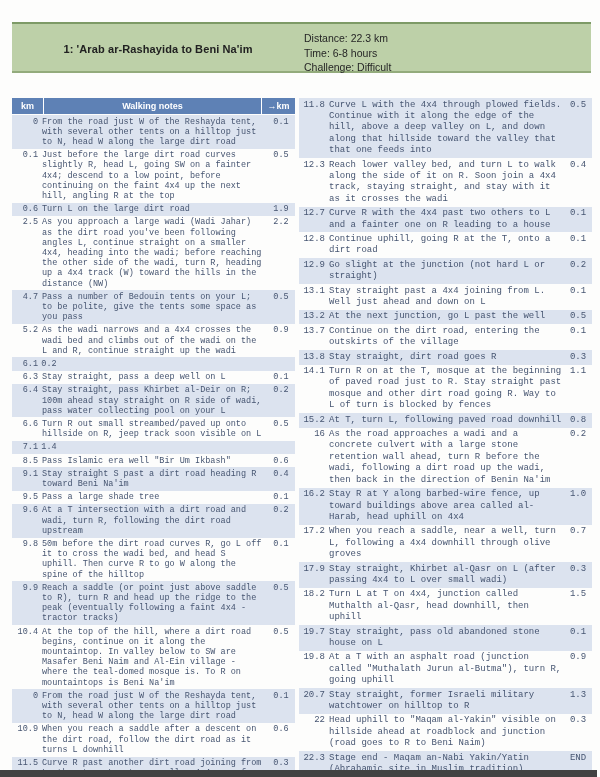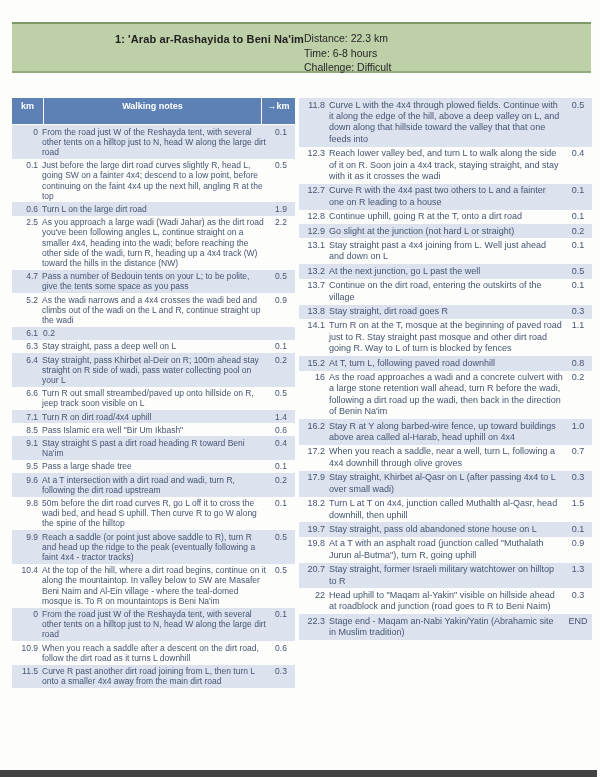--- a/index.html
+++ b/index.html
@@ -13,38 +13,38 @@
   }
   
   .banner {
     position:absolute; left:12px; top:22px; width:579px; height:51px;
     background:#bdd0a8;
     border-top:2px solid #7d9a66;
     border-bottom:2px solid #93ab7c;
     display:flex;
   }
   .banner-title {
-    width:292px; text-align:right; font-weight:bold;
-    font-size:11px; padding-top:9px; color:#212121; letter-spacing:.1px;
+    width:292px; text-align:center; font-weight:bold;
+    font-size:11px; padding-top:19px; color:#212121; letter-spacing:.1px;
   }
   .banner-info {
     flex:1; padding-top:7px; font-size:10.5px; line-height:14.5px; color:#262626;
   }
   
   .col-left  { position:absolute; left:12px;  top:98px; width:283px; }
   .col-right { position:absolute; left:299px; top:98px; width:293px; }
   .thead { display:flex; gap:1px; background:#fff; margin-bottom:1px; }
   .th {
     background:#5e81b5; color:#ffffff; font-weight:bold;
-    font-size:9px; text-align:center; padding:3px 0 13px 0;
+    font-size:9px; text-align:center; padding:3px 0 3px 0;
   }
   .th-km   { width:31px; }
   .th-notes{ flex:1;text-align:center; }
   .th-next { width:33px; }
-  .row { display:flex; align-items:flex-start; color:#465571; }
+  .row { display:flex; align-items:flex-start; color:#465571;font-family:Liberation Mono, monospace; }
   .row.shaded { background:#dce3ef; }
   .col-left  .row { font-size:8.5px; line-height:10.2px; }
   .col-right .row { font-size:9px;   line-height:11.4px; }
   .cell-km   { flex:none; width:26px; text-align:right; padding:1.5px 0; }
   .cell-note { flex:1; padding:1.5px 4px; }
   .cell-next { flex:none; width:25px; text-align:center; padding:1.5px 3px 1.5px 0; }
   
   .bottom-bar {
     position:absolute; left:0; bottom:0; width:597px; height:7px;
     background:#424242;
@@ -113,21 +113,20 @@
         <div class="cell-note">Stay straight, pass Khirbet al-Deir on R; 100m ahead stay straight on R side of wadi, pass water collecting pool on your L</div>
         <div class="cell-next">0.2</div>
       </div>
       <div class="row">
         <div class="cell-km">6.6</div>
         <div class="cell-note">Turn R out small streambed/paved up onto hillside on R, jeep track soon visible on L</div>
         <div class="cell-next">0.5</div>
       </div>
       <div class="row shaded">
         <div class="cell-km">7.1</div>
-        <div class="cell-note">Turn R on dirt road/4x4 uphill</div>
         <div class="cell-next">1.4</div>
       </div>
       <div class="row">
         <div class="cell-km">8.5</div>
         <div class="cell-note">Pass Islamic era well "Bir Um Ikbash"</div>
         <div class="cell-next">0.6</div>
       </div>
       <div class="row shaded">
         <div class="cell-km">9.1</div>
         <div class="cell-note">Stay straight S past a dirt road heading R toward Beni Na'im</div>

